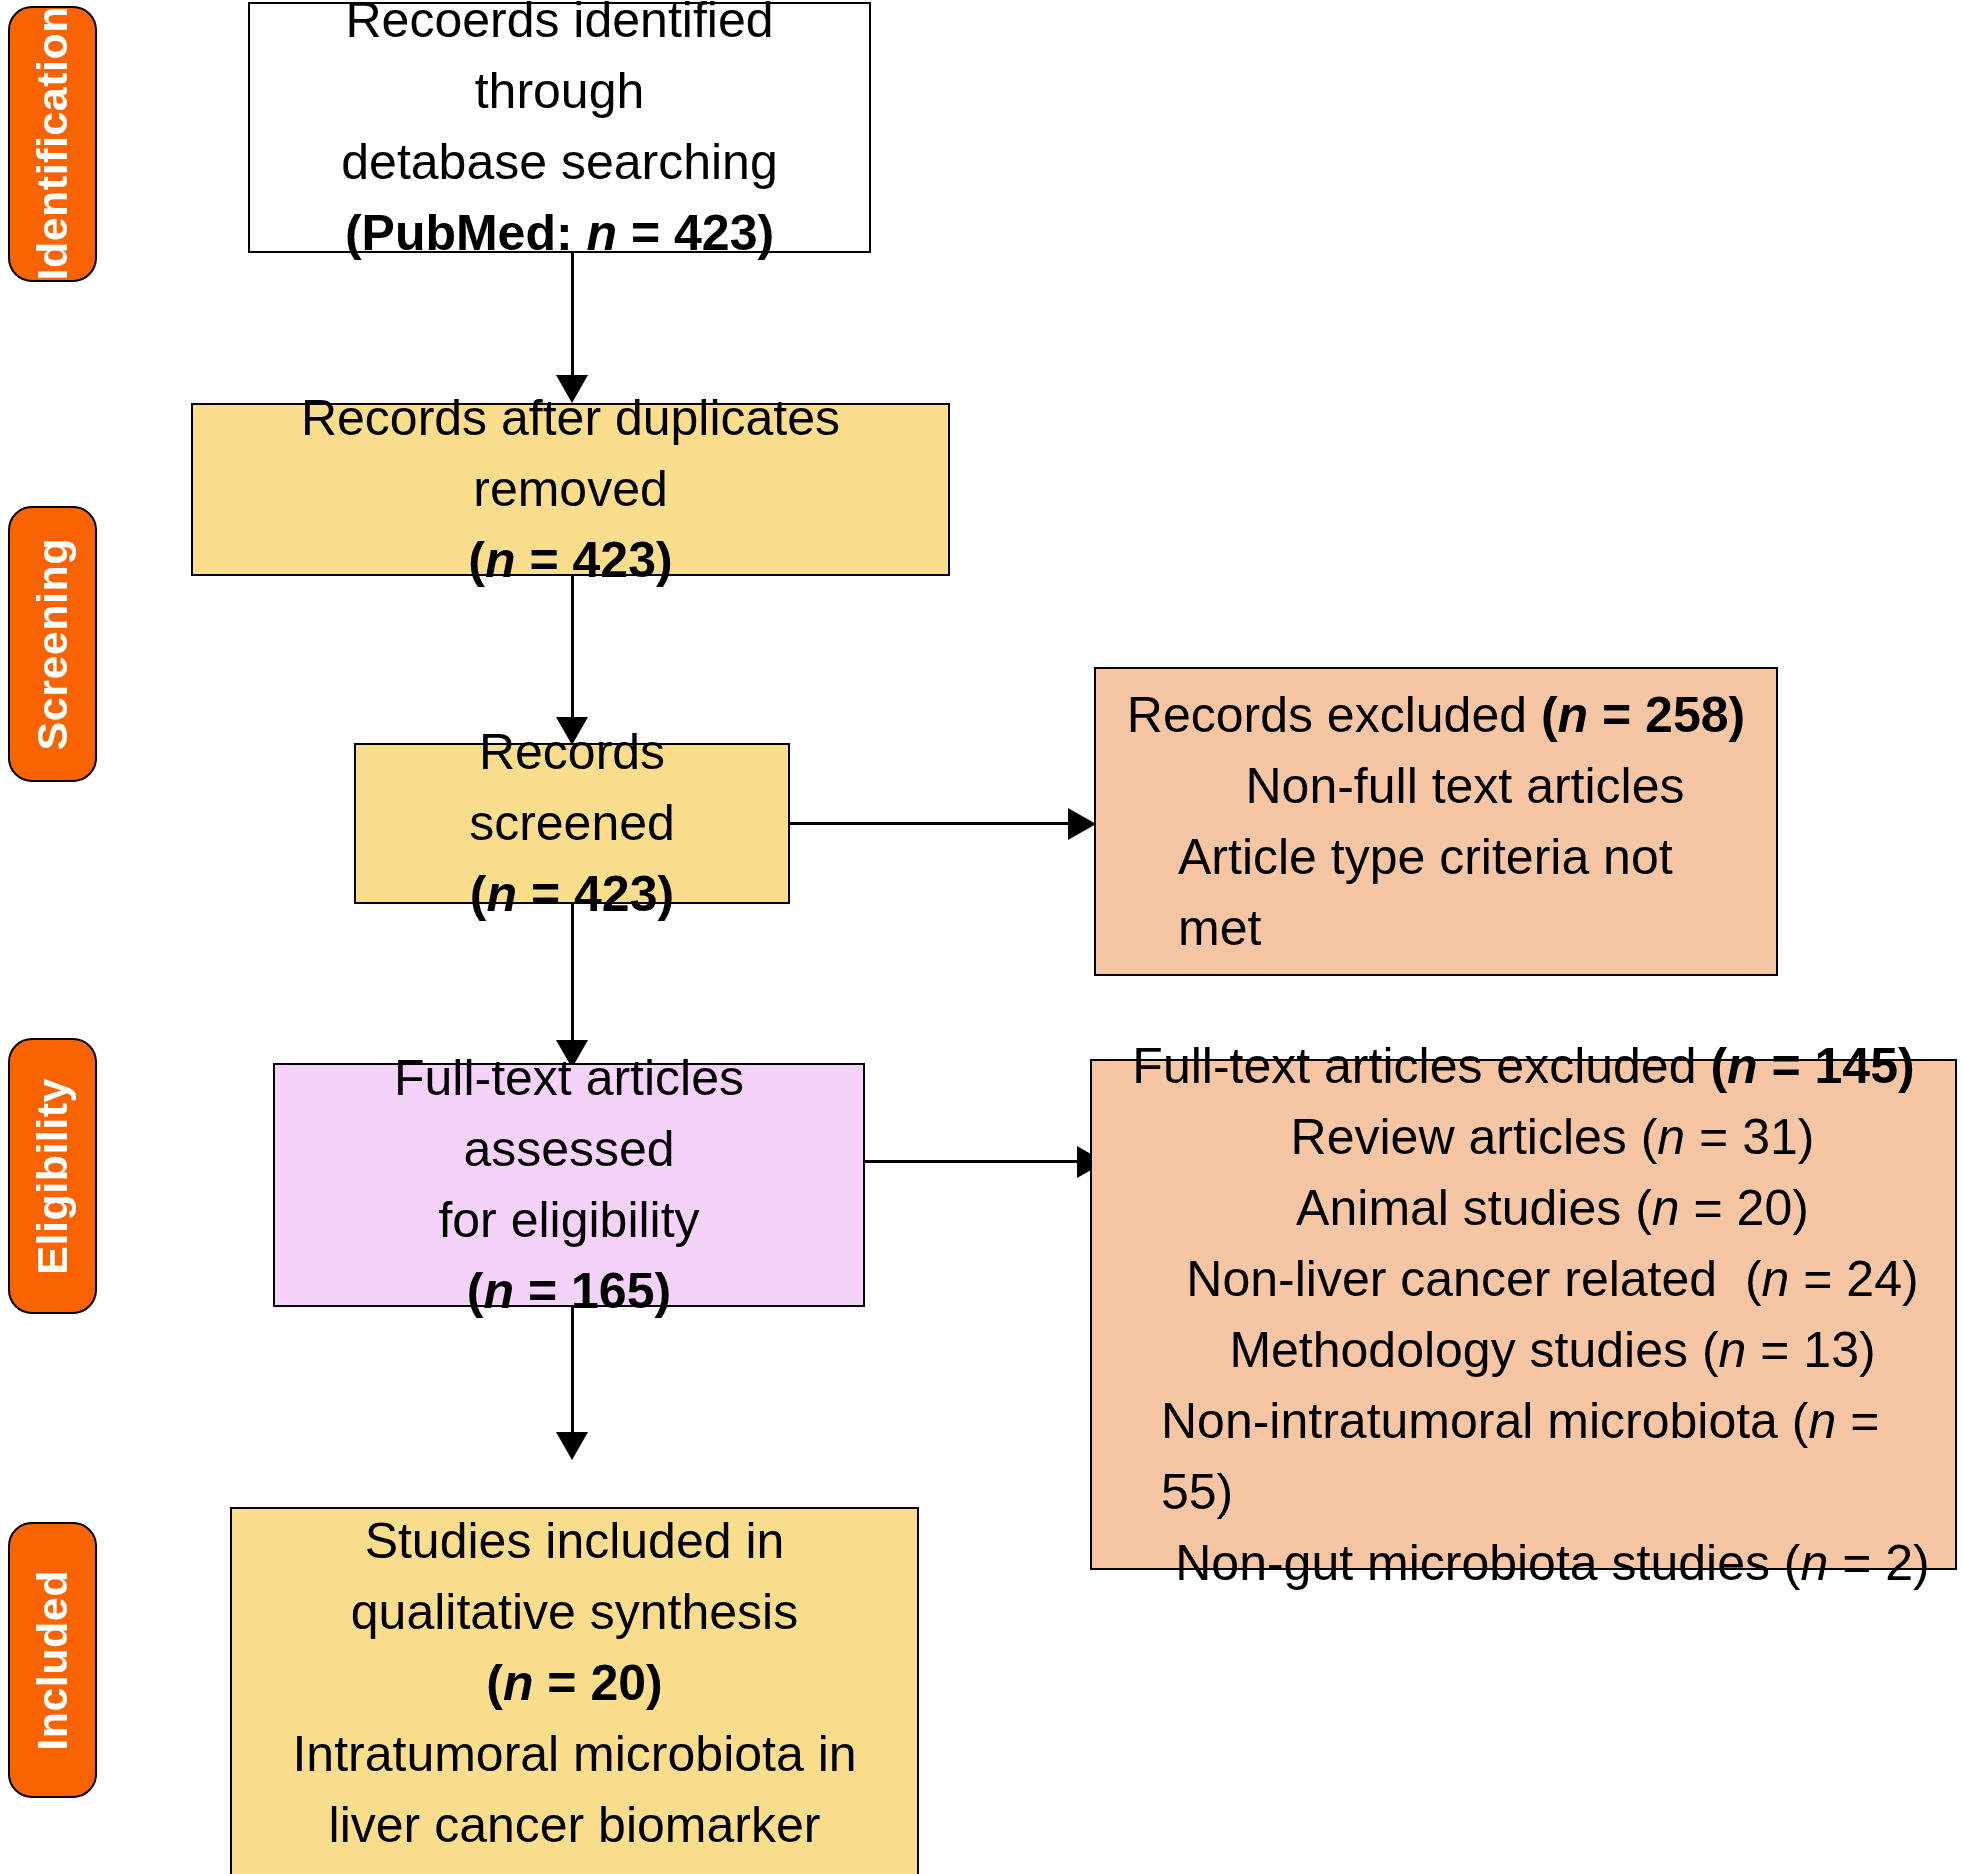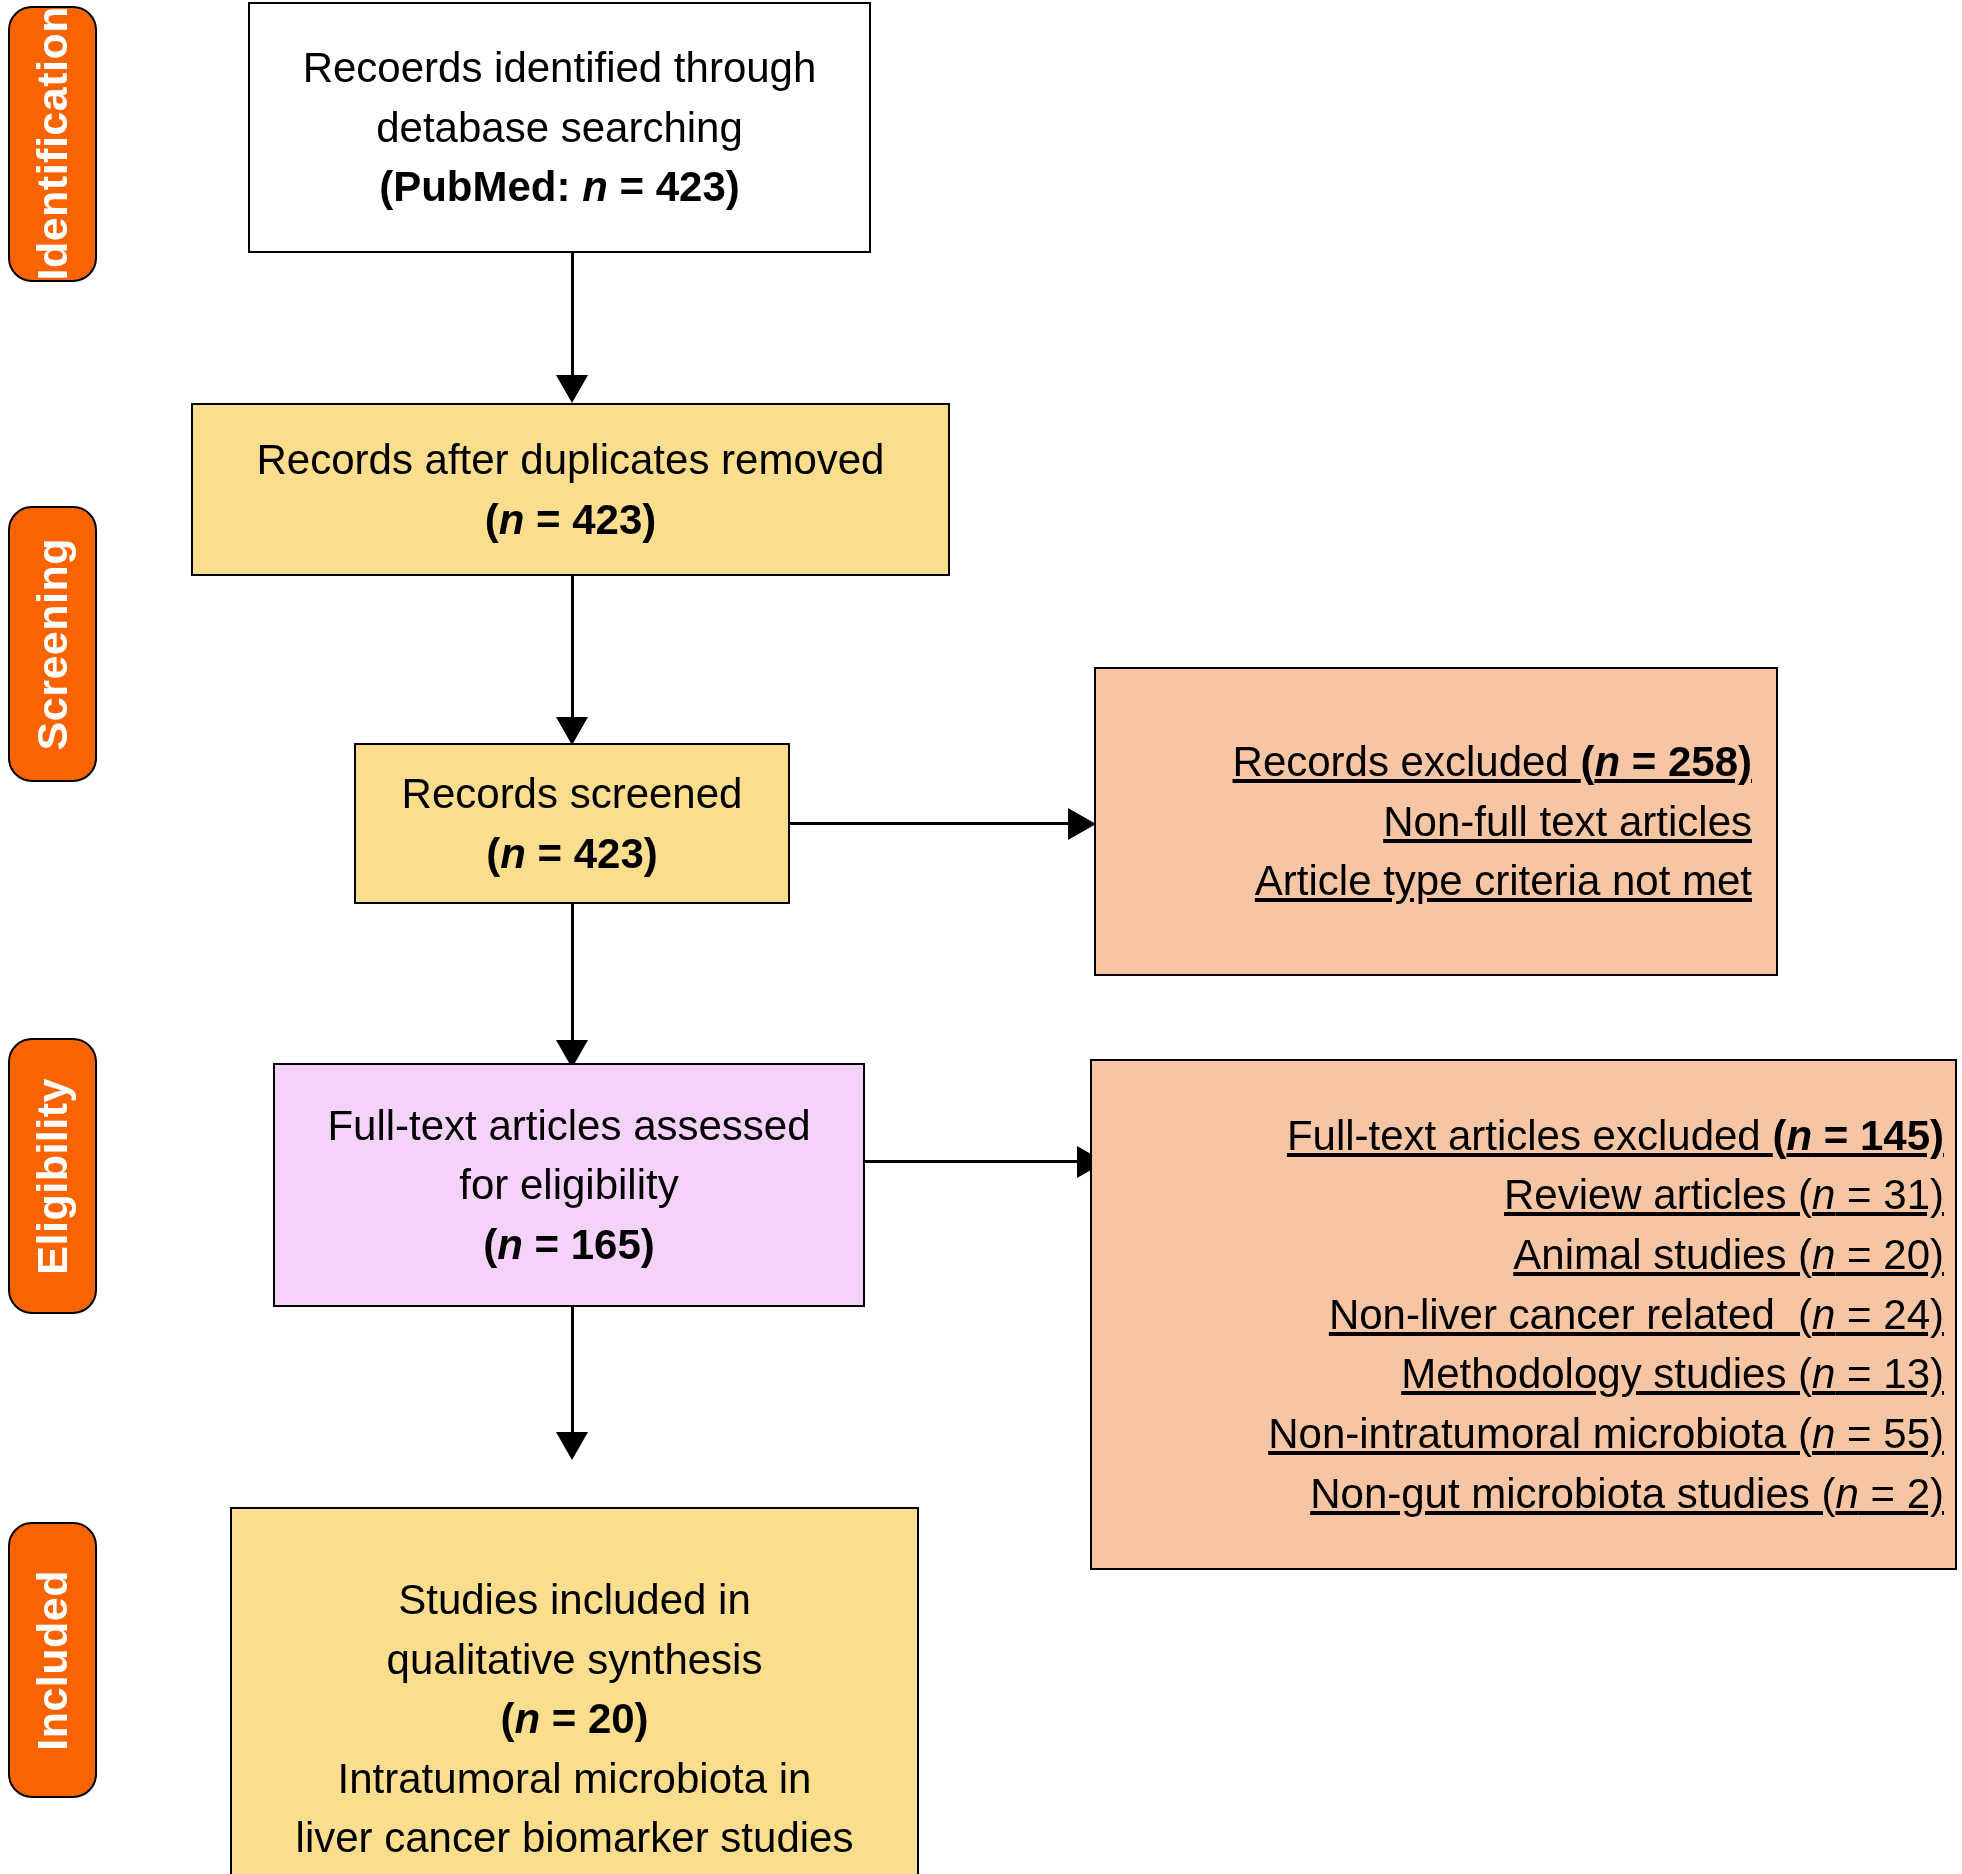--- a/index.html
+++ b/index.html
@@ -41,27 +41,27 @@
   }
 
   
   .flow-box {
     position: absolute;
     box-sizing: border-box;
     border: 2.8px solid #000000;
     display: flex;
     flex-direction: column;
     justify-content: center;
-    font-size: 42px;
+    font-size: 50px;
     line-height: 1.42;
     color: #000000;
     font-family: "Liberation Sans", sans-serif;
   }
   .flow-box.centered { text-align: center; align-items: center; }
-  .flow-box.lefty { text-align: left; align-items: flex-end; text-decoration: underline; }
+  .flow-box.lefty { text-align: left; align-items: center; }
   .box-white { background: #ffffff; }
   .box-yellow { background: #FBDE8D; }
   .box-peach  { background: #F6C6A4; }
   .box-purple { background: #F5D2FA; }
 
   .line { display: block; }
   .line.b { font-weight: bold; }
   .line.indent { padding-left: 58px; }
   .ital { font-style: italic; }
 

